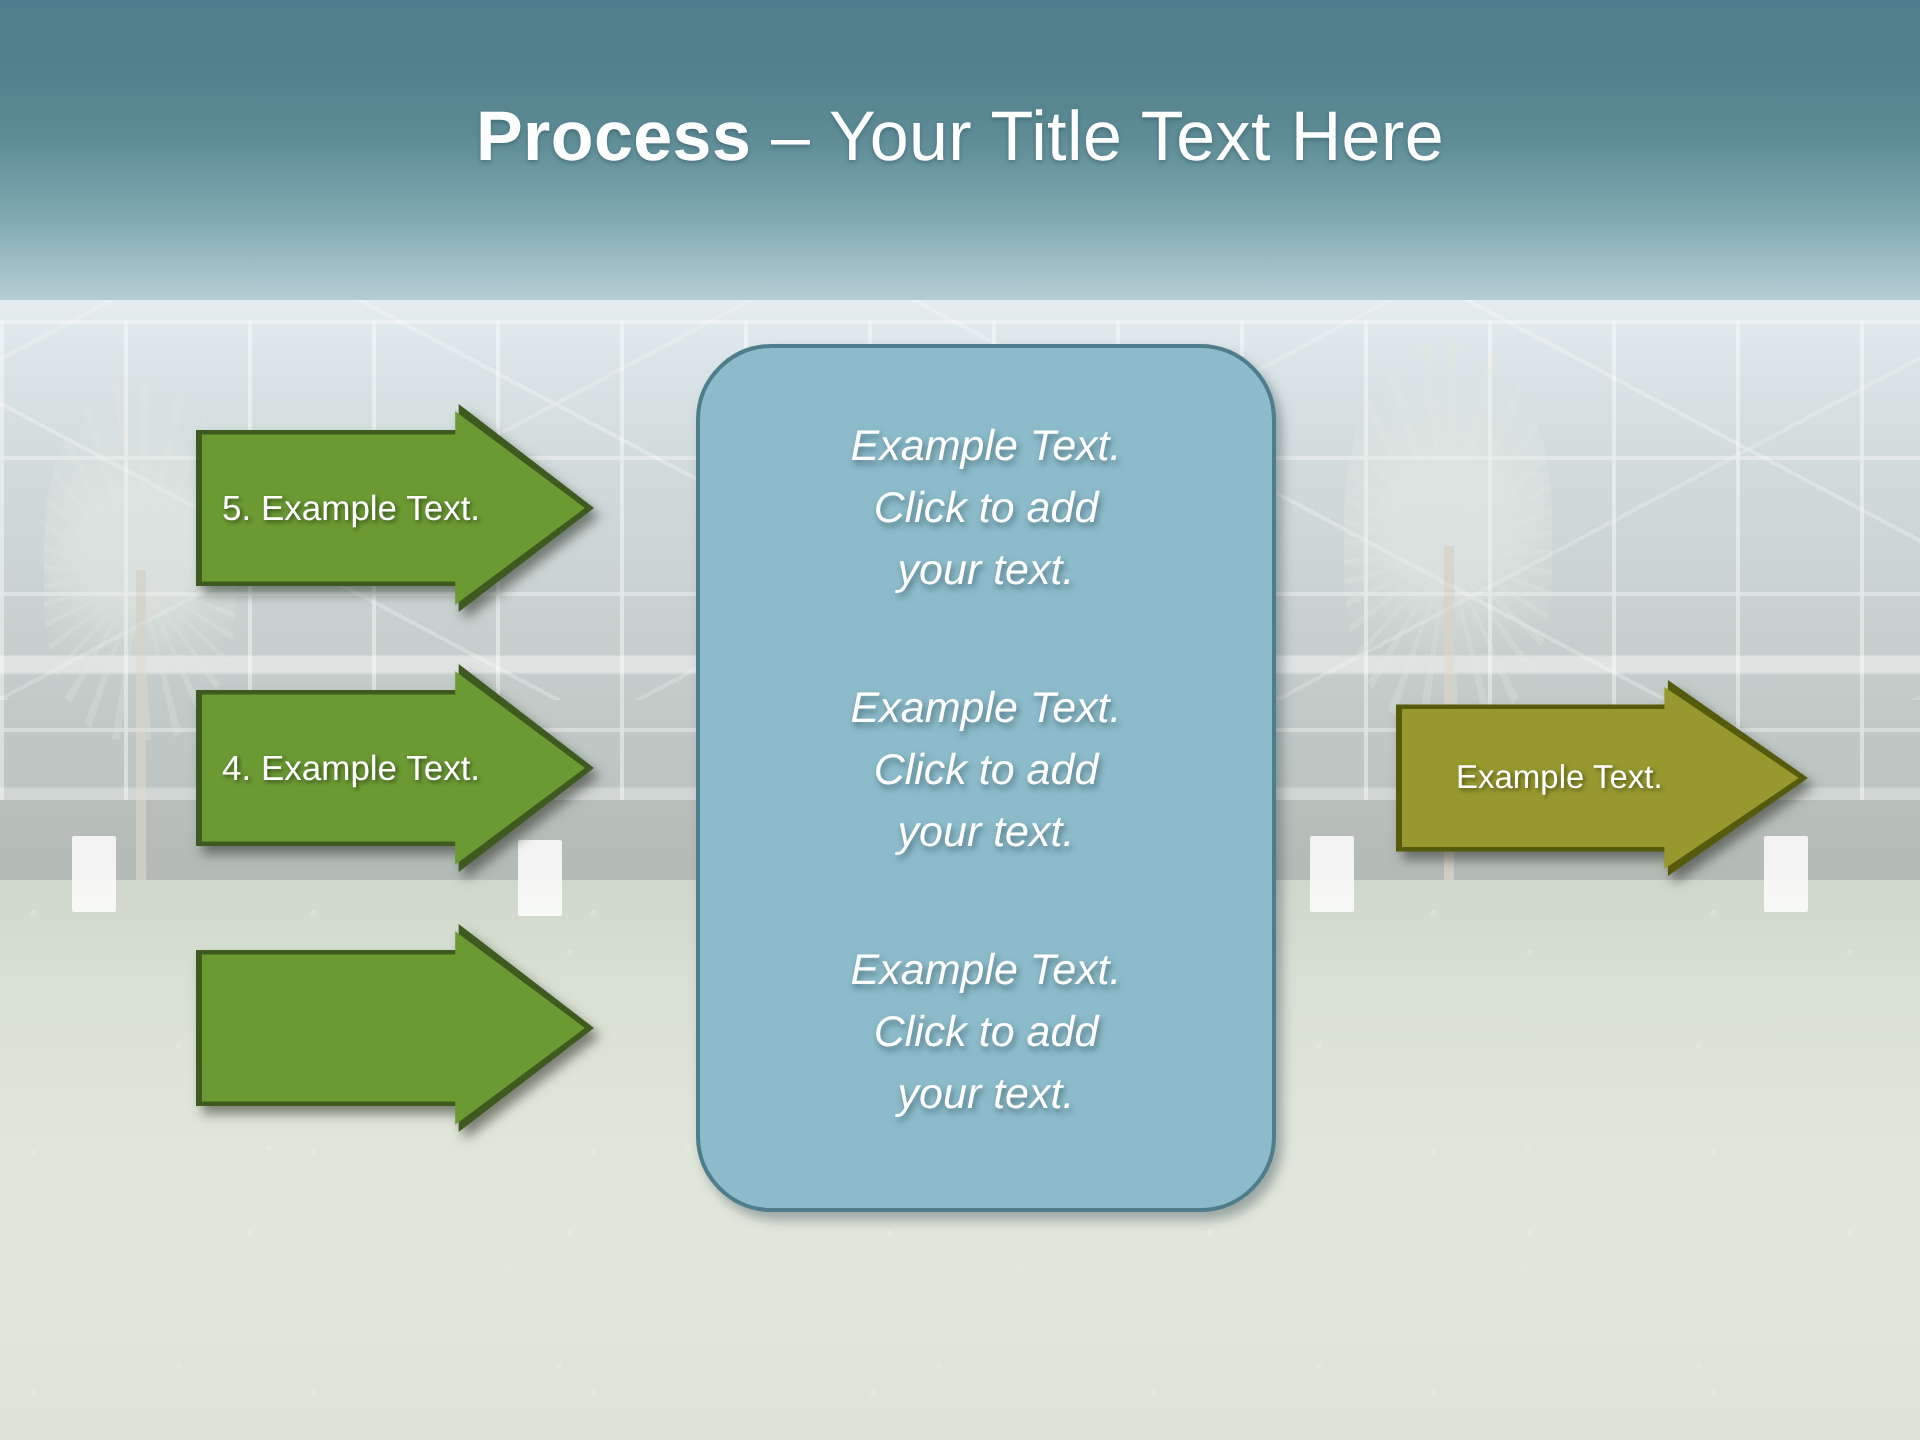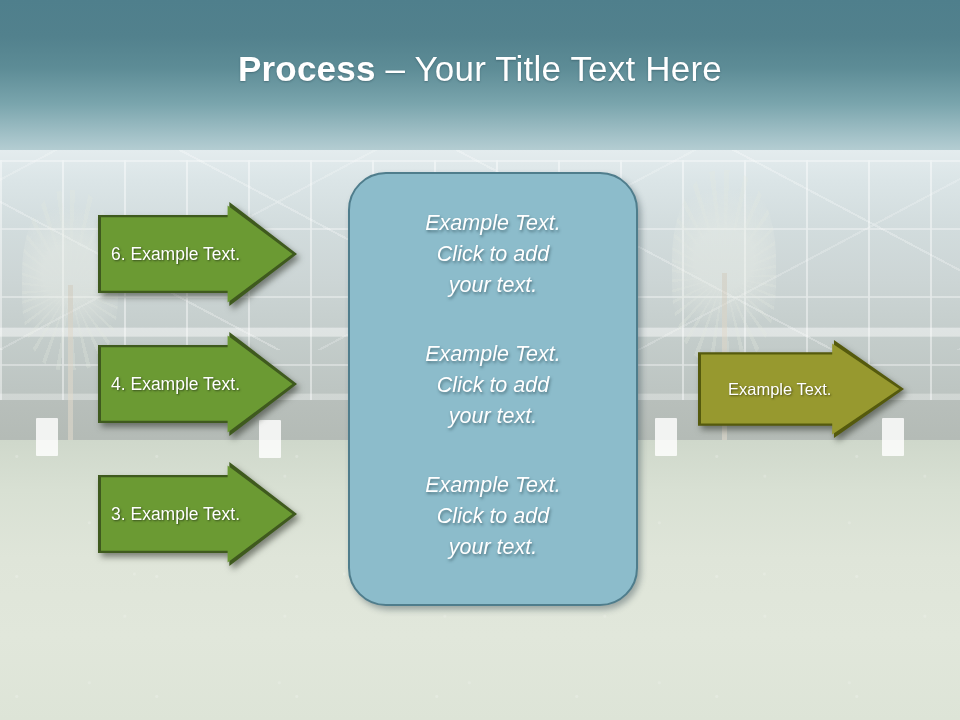--- a/index.html
+++ b/index.html
@@ -237,33 +237,32 @@
   <div class="panel" style="left:36px;  top:418px; width:22px; height:38px;"></div>
   <div class="panel" style="left:259px; top:420px; width:22px; height:38px;"></div>
   <div class="panel" style="left:655px; top:418px; width:22px; height:38px;"></div>
   <div class="panel" style="left:882px; top:418px; width:22px; height:38px;"></div>
 
   <div id="title"><span class="t-strong">Process</span><span class="t-rest"> – Your Title Text Here</span></div>
 
   <div class="arrow arrow-green" id="arrow-1">
     <div class="arrow-shape arrow-border"></div>
     <div class="arrow-fill"></div>
-    <div class="arrow-label">6. Example Text.</div>
+    <div class="arrow-label">5. Example Text.</div>
   </div>
 
   <div class="arrow arrow-green" id="arrow-2">
     <div class="arrow-shape arrow-border"></div>
     <div class="arrow-fill"></div>
     <div class="arrow-label">4. Example Text.</div>
   </div>
 
   <div class="arrow arrow-green" id="arrow-3">
     <div class="arrow-shape arrow-border"></div>
     <div class="arrow-fill"></div>
-    <div class="arrow-label">3. Example Text.</div>
   </div>
 
   <div id="center-panel">
     <div class="panel-block">
       <div>Example Text.</div>
       <div>Click  to add</div>
       <div>your text.</div>
     </div>
     <div class="panel-block">
       <div>Example Text.</div>

